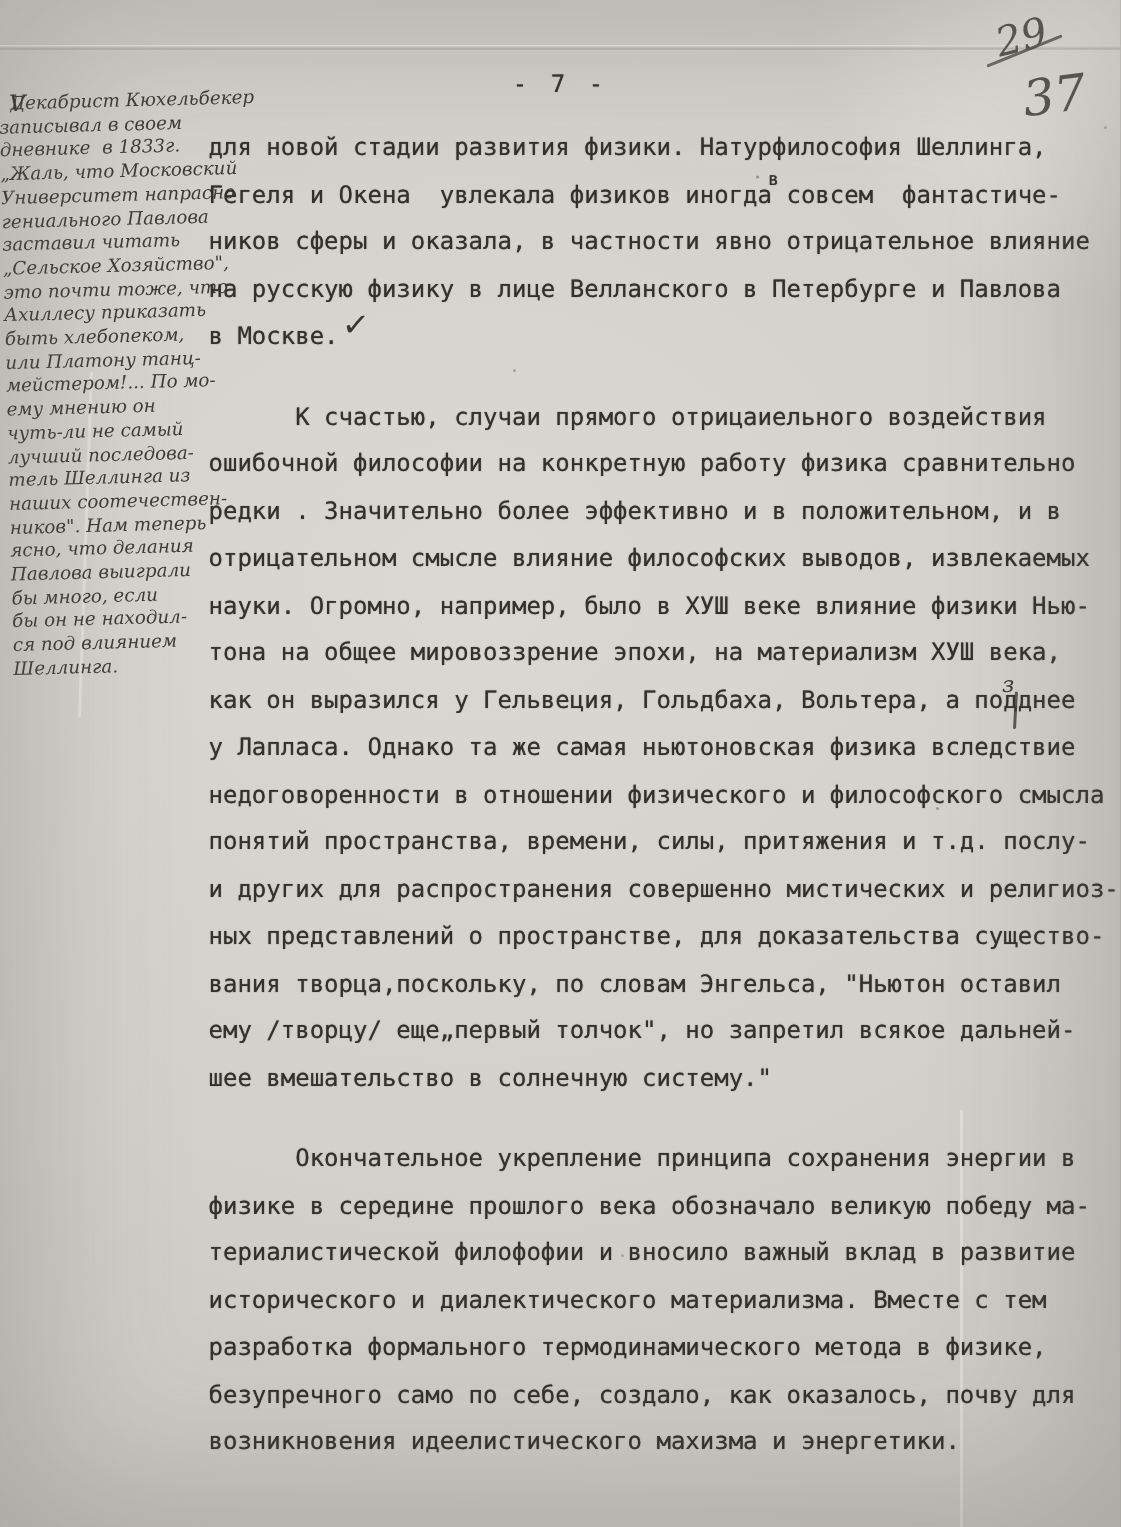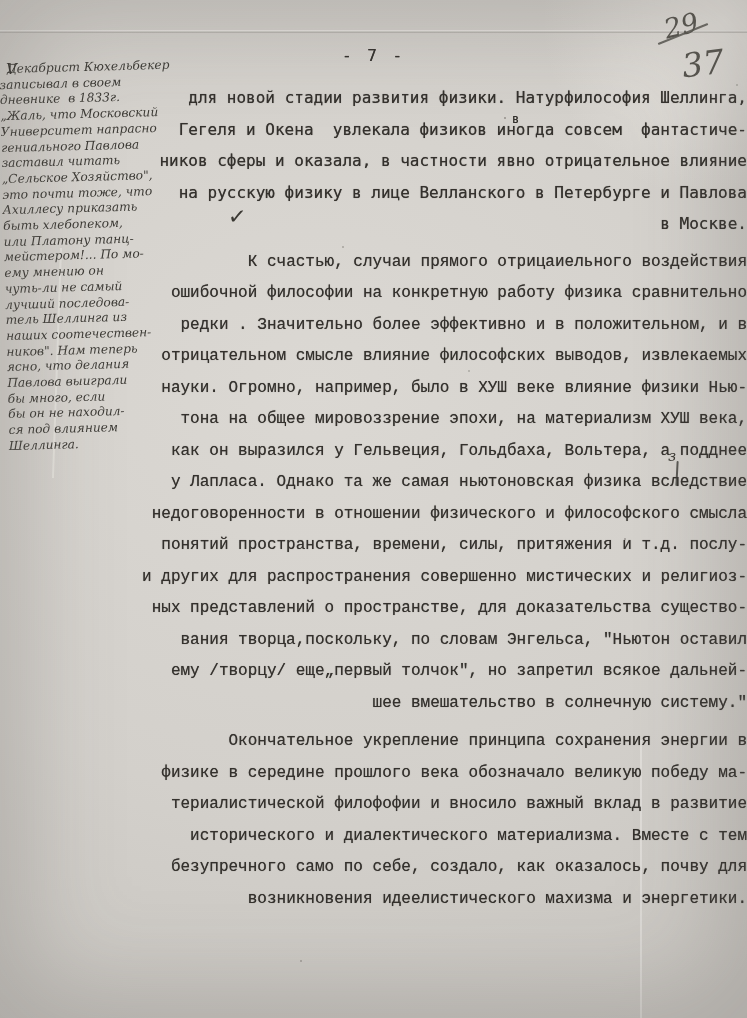--- a/index.html
+++ b/index.html
@@ -33,22 +33,22 @@
   .pencil{font-family:"DejaVu Serif", serif;font-style:italic;color:#55534d;}
   .num-struck{position:absolute;left:664px;top:10px;font-size:27px;transform:rotate(-14deg);}
   .num-strike-line{position:absolute;left:656px;top:33px;width:54px;height:2px;
     background:rgba(85,83,77,.85);transform:rotate(-22deg);border-radius:2px;}
   .num-current{position:absolute;left:682px;top:44px;font-size:33px;transform:rotate(-7deg);}
 
   
   .typed{position:absolute;left:139px;top:82px;width:608px;
     font-size:16px;line-height:31.5px;color:#34312d;
     text-shadow:0 0 .7px rgba(48,45,41,.75);}
-  .typed .line{white-space:pre;height:31.5px;text-align:right;}
-  .para-2,.para-3{margin-top:7px;font-family:Liberation Mono, monospace;}
+  .typed .line{white-space:pre;height:31.5px;}
+  .para-2,.para-3{margin-top:22px;}
 
   
   .margin-note{position:absolute;left:4px;top:60px;width:158px;
     font-family:"DejaVu Serif", serif;font-style:italic;
     font-size:12.2px;line-height:15.7px;color:#35332e;
     transform:rotate(-1.5deg);opacity:.95;}
   .margin-note .line{white-space:pre;}
   .insert-mark{position:absolute;left:6px;top:60px;font-family:"DejaVu Serif",serif;
     font-style:italic;font-size:15px;color:#35332e;}
 
@@ -130,20 +130,21 @@
         <div class="line">ных представлений о пространстве, для доказательства существо-</div>
         <div class="line">вания творца,поскольку, по словам Энгельса, "Ньютон оставил</div>
         <div class="line">ему /творцу/ еще„первый толчок", но запретил всякое дальней-</div>
         <div class="line">шее вмешательство в солнечную систему."</div>
       </div>
     <div class="para-3">
         <div class="line">      Окончательное укрепление принципа сохранения энергии в</div>
         <div class="line">физике в середине прошлого века обозначало великую победу ма-</div>
         <div class="line">териалистической филофофии и вносило важный вклад в развитие</div>
         <div class="line">исторического и диалектического материализма. Вместе с тем</div>
+        <div class="line">разработка формального термодинамического метода в физике,</div>
         <div class="line">безупречного само по себе, создало, как оказалось, почву для</div>
         <div class="line">возникновения идеелистического махизма и энергетики.</div>
       </div>
   </div>
 
   <div class="checkmark">✓</div>
   <div class="sup-v">в</div>
   <div class="corr-z">з</div>
   <div class="corr-strike"></div>
 

